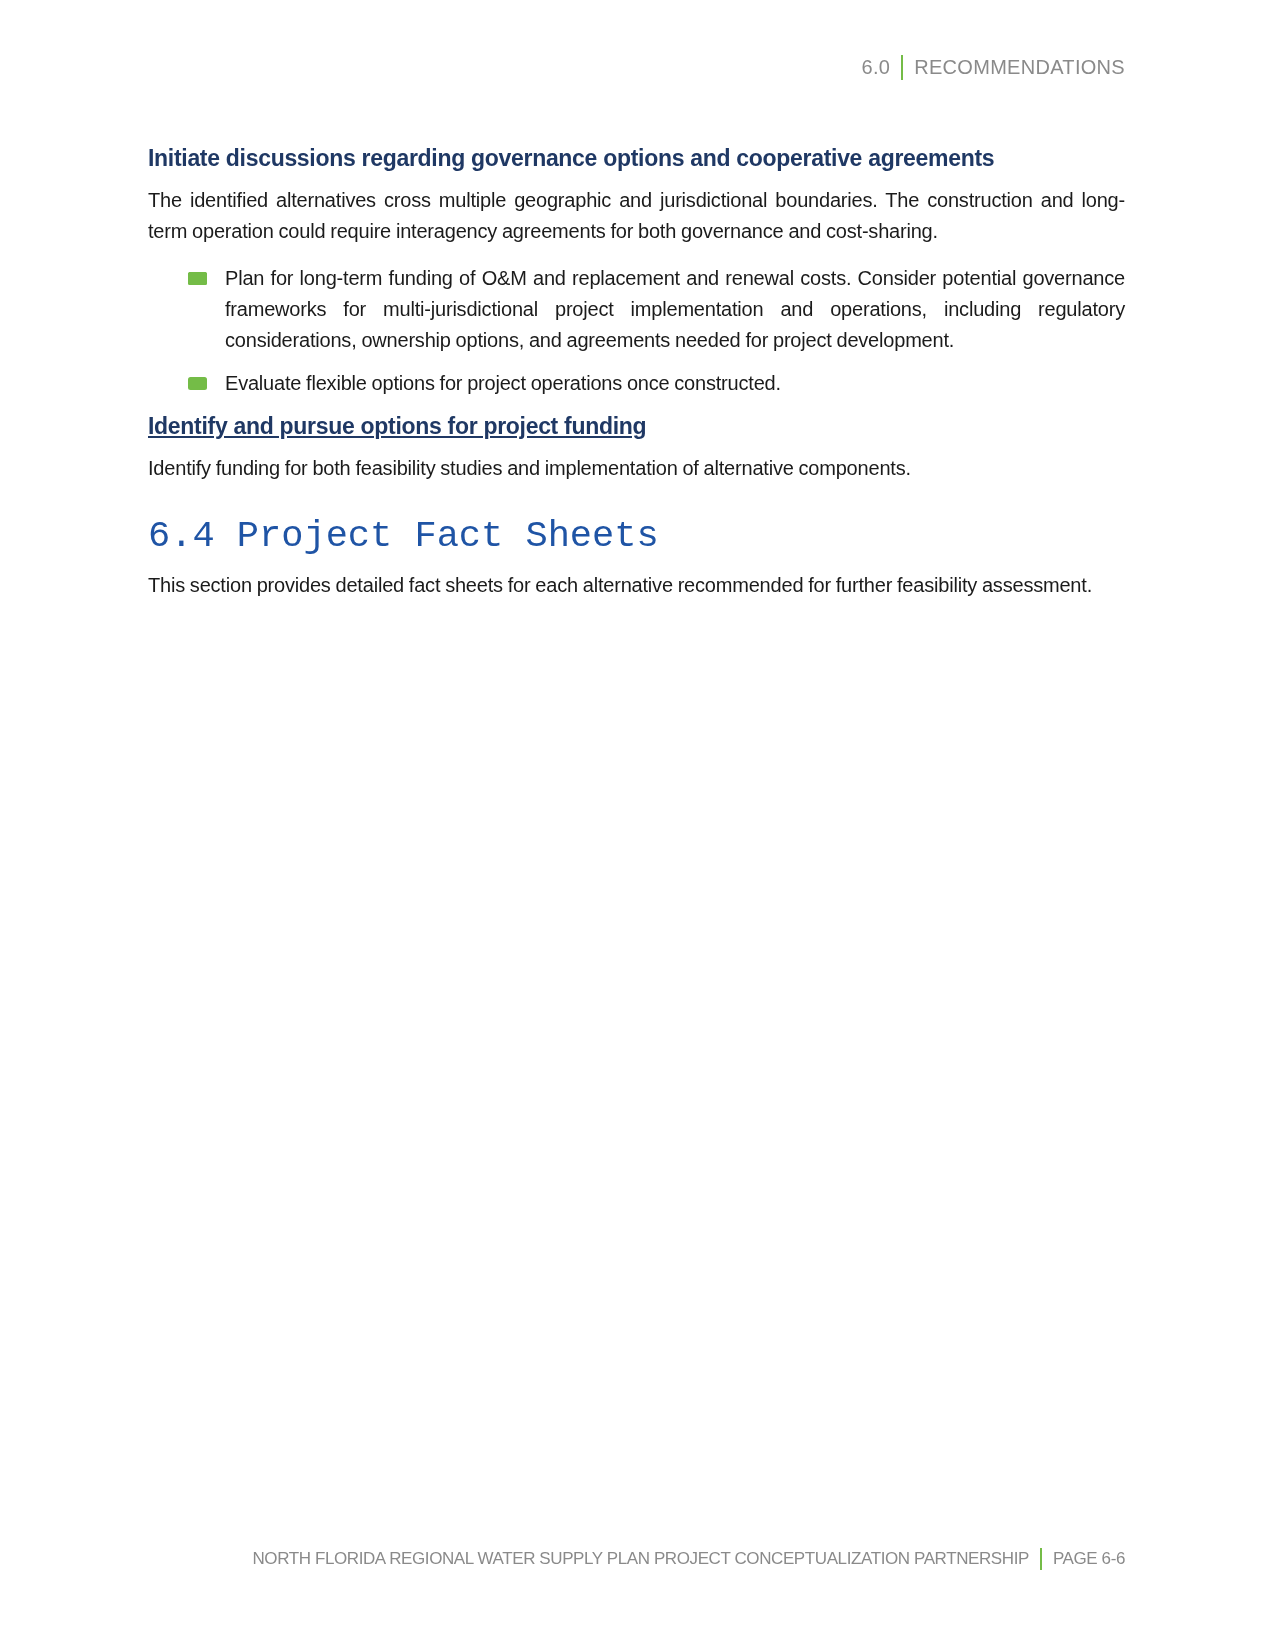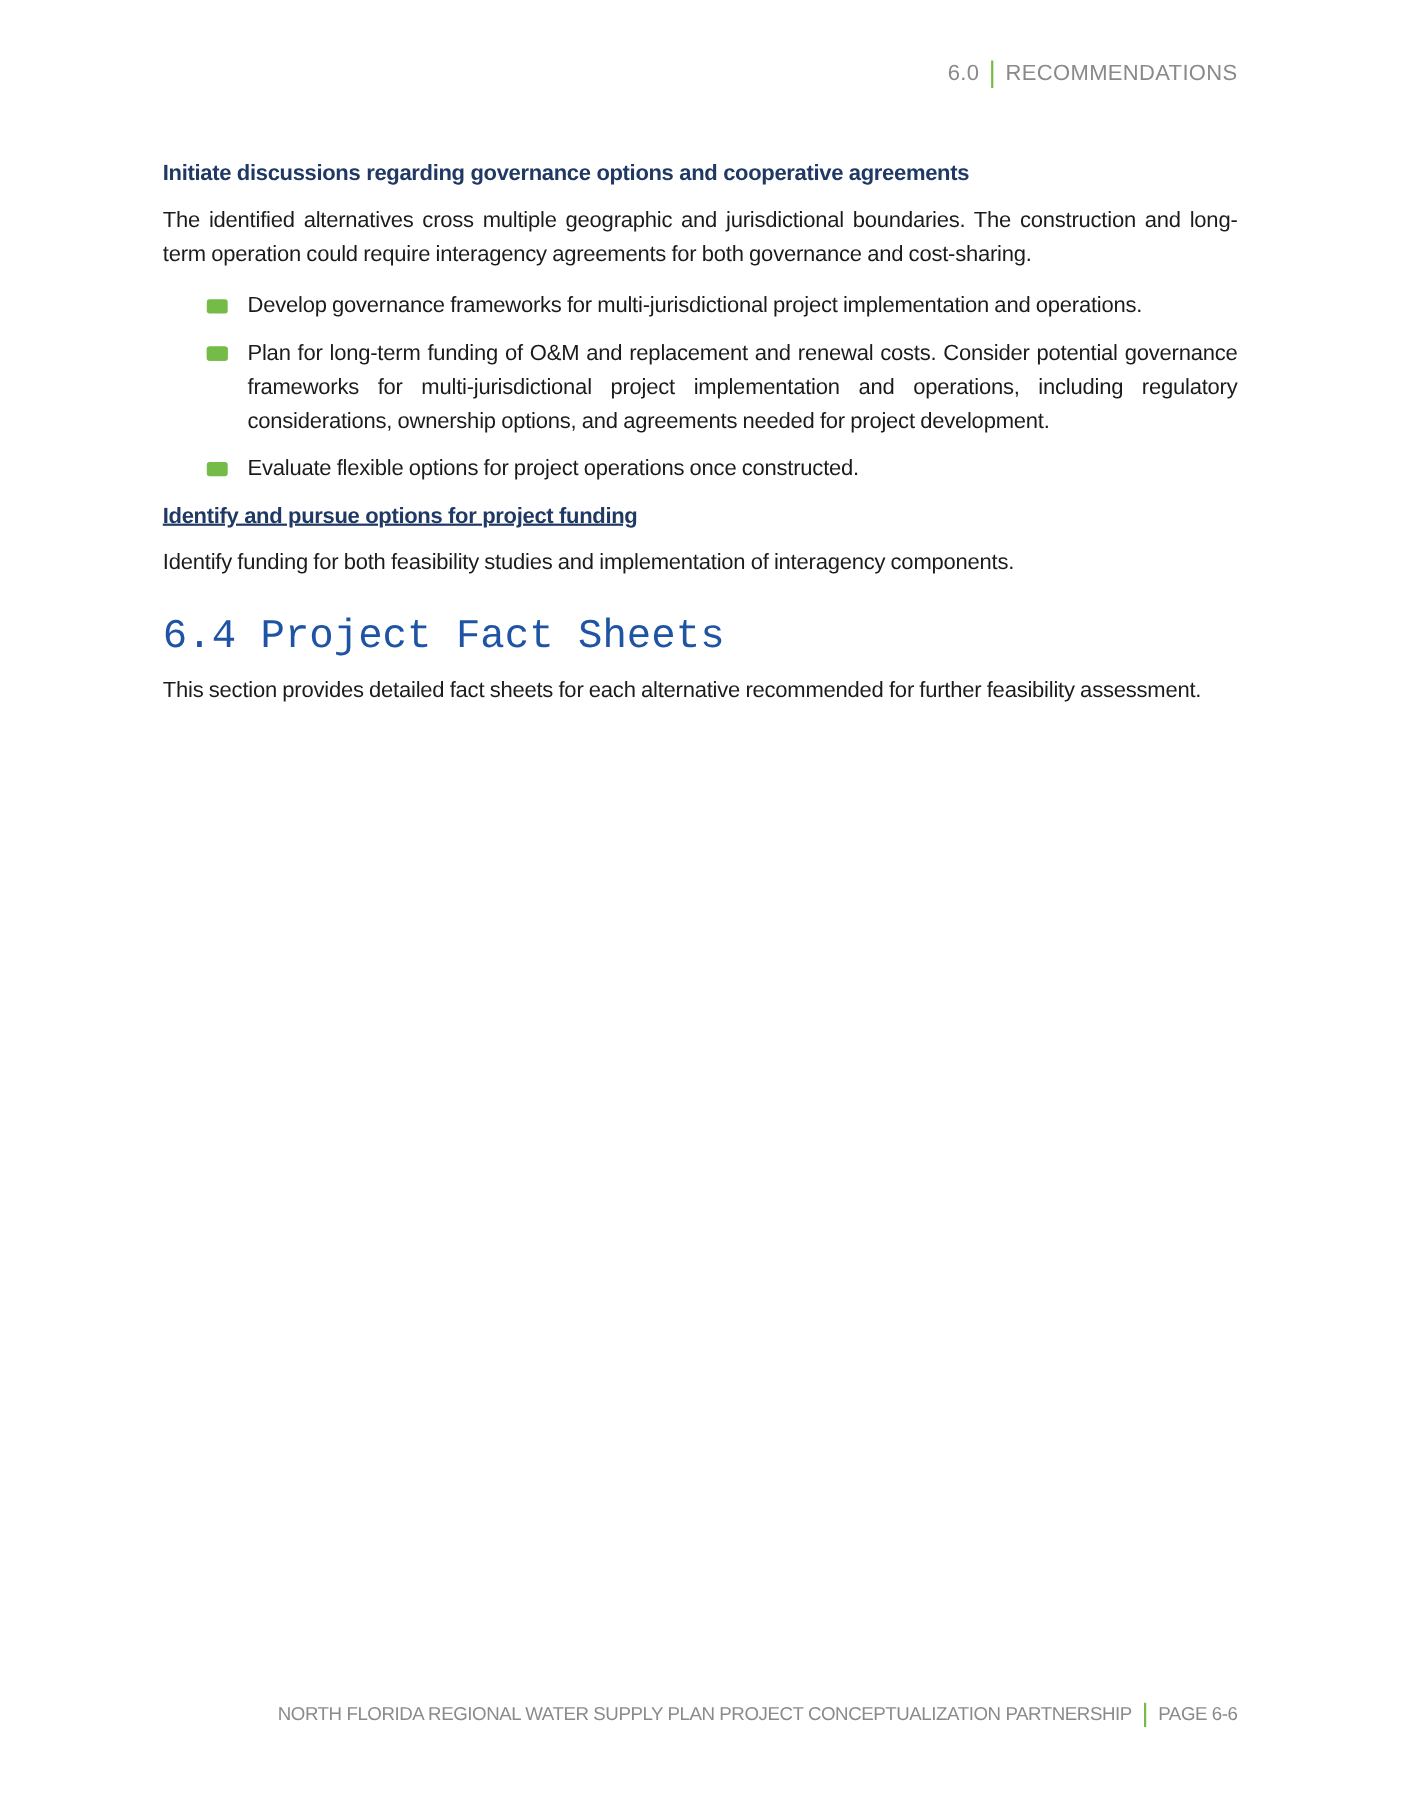--- a/index.html
+++ b/index.html
@@ -37,21 +37,21 @@
   
   .content {
     position: absolute;
     left: 148px;
     top: 143px;
     width: 977px;
   }
 
   h3.sub-heading {
     margin: 0 0 9px 0;
-    font-size: 20px;
+    font-size: 23px;
     line-height: 30px;
     font-weight: 700;
     letter-spacing: -0.3px;
     color: var(--heading-navy, #1f3864);
   }
   h3.sub-heading.second { margin-top: 12px; text-decoration: underline; }
 
   p.body-text {
     margin: 12px 0 16px 0;
     font-size: 20px;
@@ -126,37 +126,36 @@
   </div>
 
   <div class="content">
 
     <h3 class="sub-heading">Initiate discussions regarding governance options and cooperative agreements</h3>
     <p class="body-text">The identified alternatives cross multiple geographic and jurisdictional boundaries. The construction and long-term operation could require interagency agreements for both governance and cost-sharing.</p>
 
     <ul class="bullet-list">
       <li>
         <span class="bullet-square"></span>
-        <span>Develop governance frameworks for multi-jurisdictional project implementation and operations.</span>
       </li>
       <li>
         <span class="bullet-square"></span>
       </li>
       <li>
         <span class="bullet-square"></span>
         <span>Plan for long-term funding of O&amp;M and replacement and renewal costs. Consider potential governance frameworks for multi-jurisdictional project implementation and operations, including regulatory considerations, ownership options, and agreements needed for project development.</span>
       </li>
       <li>
         <span class="bullet-square"></span>
         <span>Evaluate flexible options for project operations once constructed.</span>
       </li>
     </ul>
 
     <h3 class="sub-heading second">Identify and pursue options for project funding</h3>
-    <p class="body-text">Identify funding for both feasibility studies and implementation of interagency components.</p>
+    <p class="body-text">Identify funding for both feasibility studies and implementation of alternative components.</p>
 
     <h2 class="major-heading">6.4 Project Fact Sheets</h2>
     <p class="body-text last">This section provides detailed fact sheets for each alternative recommended for further feasibility assessment.</p>
 
   </div>
 
   <div class="running-footer">
     <span>NORTH FLORIDA REGIONAL WATER SUPPLY PLAN PROJECT CONCEPTUALIZATION PARTNERSHIP</span>
     <span class="vbar"></span>
     <span>PAGE 6-6</span>

